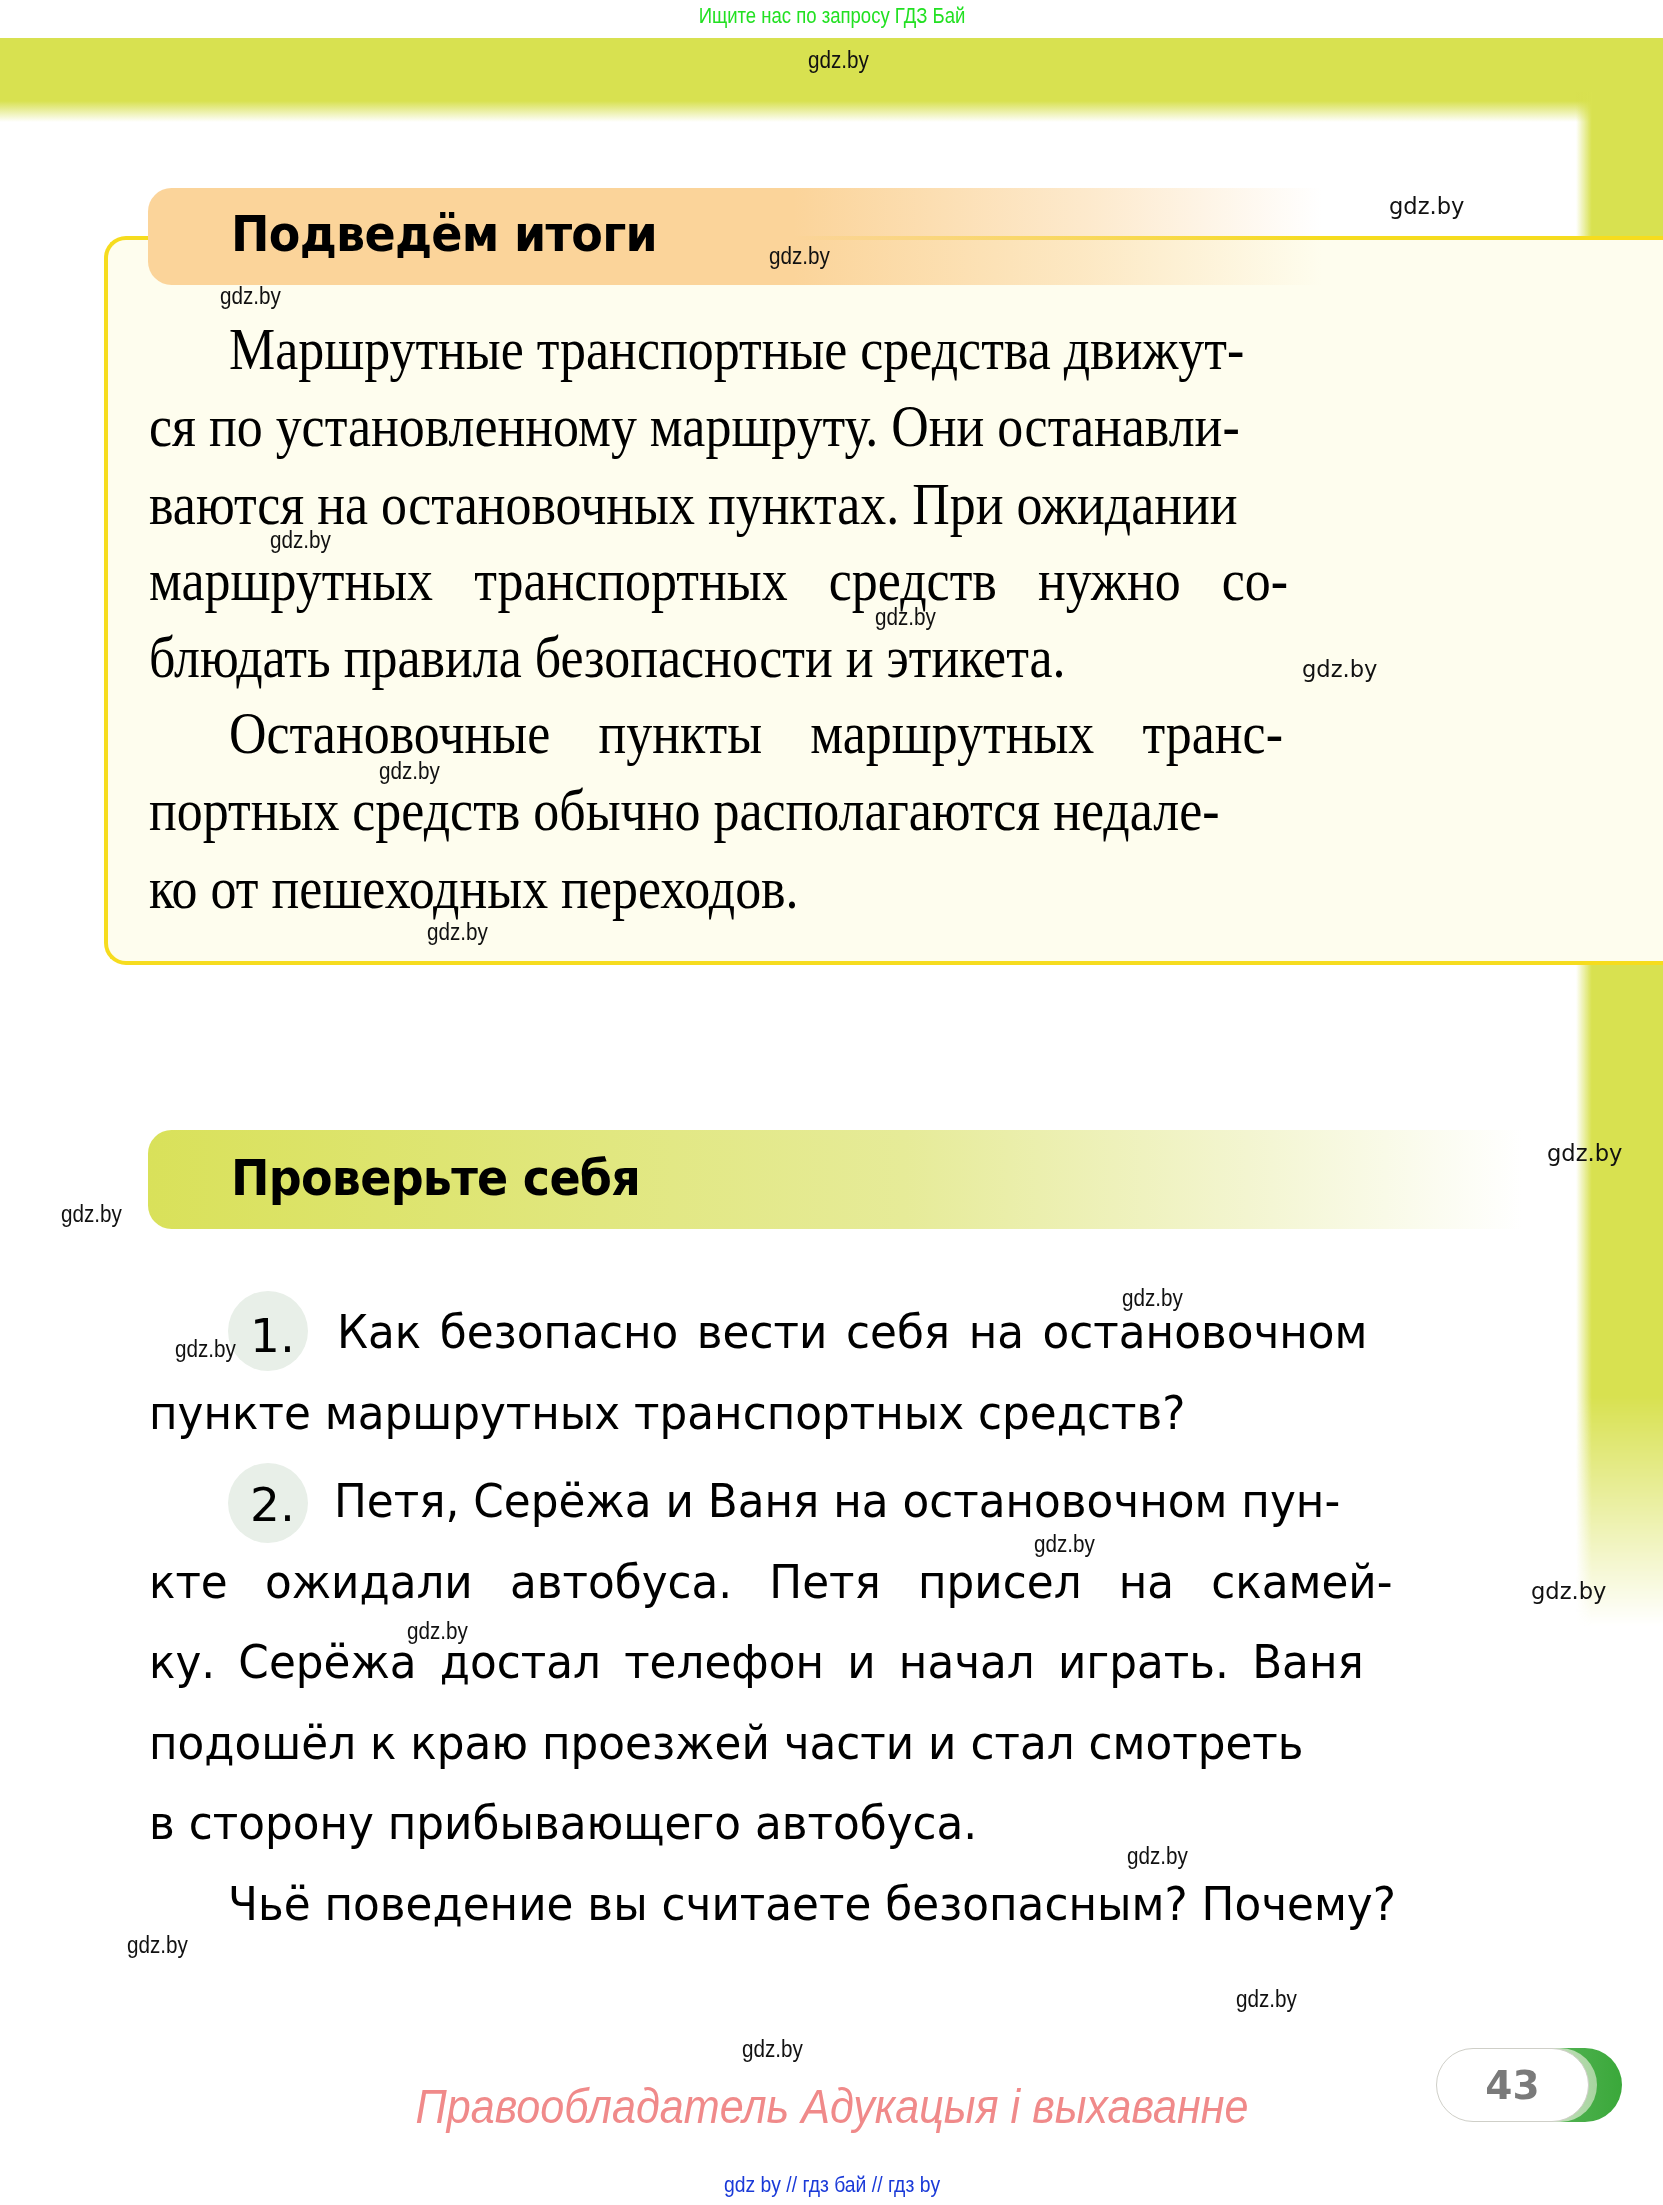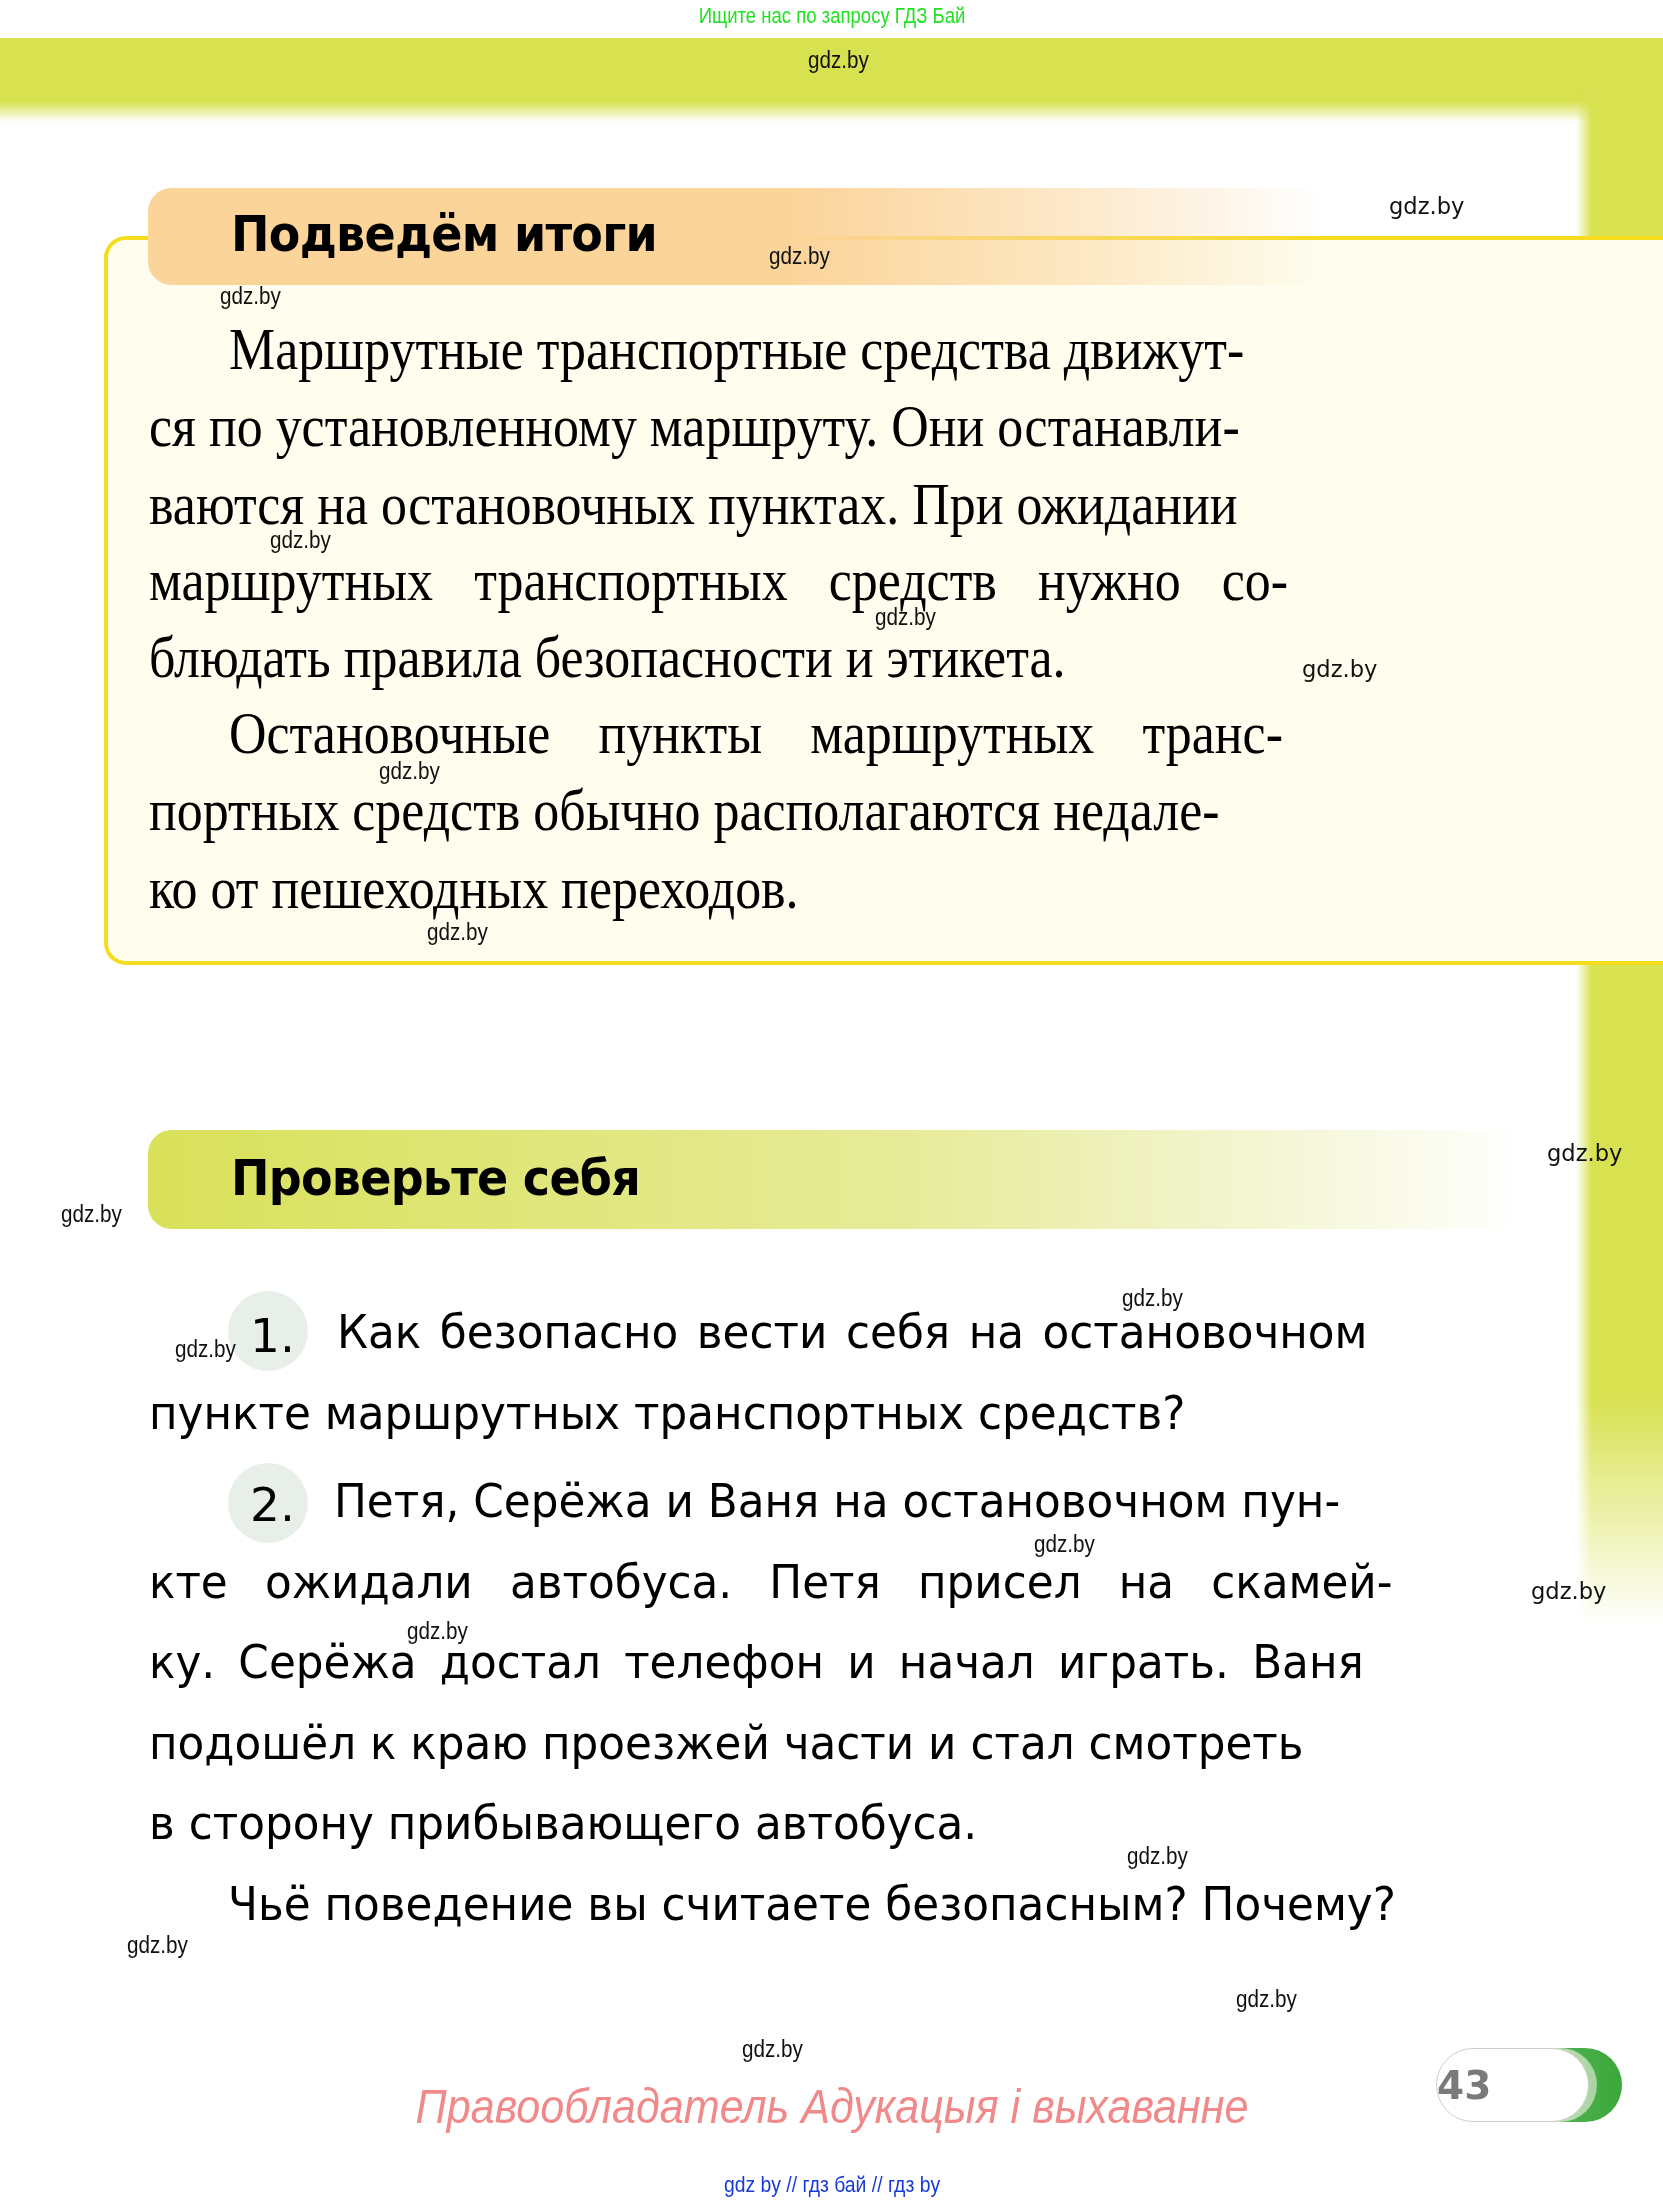--- a/index.html
+++ b/index.html
@@ -71,21 +71,21 @@
     position:absolute; right:0; top:0; width:101px; height:74px; border-radius:0 37px 37px 0;
     background:linear-gradient(to right, #5fb85f, #3aa83a);
   }
   .badge-light {
     position:absolute; right:25px; top:0; width:101px; height:74px; border-radius:0 37px 37px 0;
     background:linear-gradient(to right, #e3f0dd, #a8d4a0);
   }
   .badge-white {
     position:absolute; left:0; top:0; width:151px; height:72px; border-radius:37px;
     background:#fff; border:0.8px solid #cfcfc8;
-    display:flex; align-items:center; justify-content:flex-start;
+    display:flex; align-items:center; justify-content:center;
   }
   .badge-num {
     font-family:"DejaVu Sans", sans-serif; font-weight:bold; font-size:39px; color:#7a7a7a;
   }
   .rights {
     top:2078px; left:0; width:1664px; text-align:center;
     font-family:"Liberation Sans", sans-serif; font-style:italic; font-size:49px; color:#f08a8a;
     transform:scaleX(0.88);
   }
   .footer-links {

